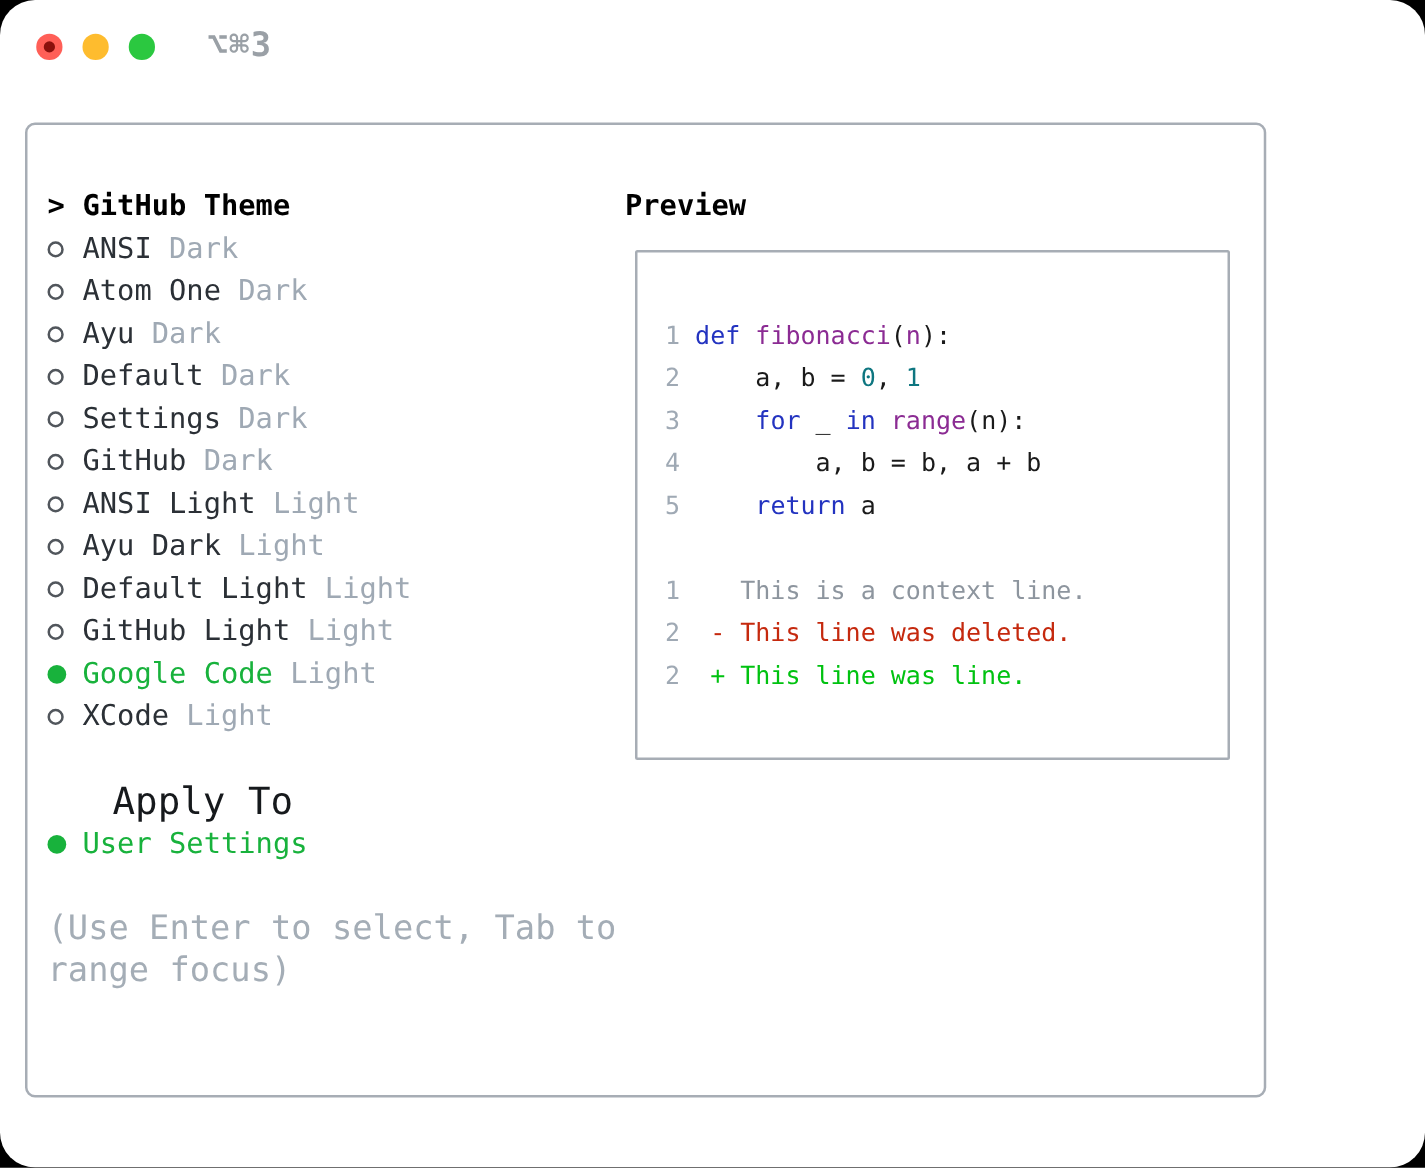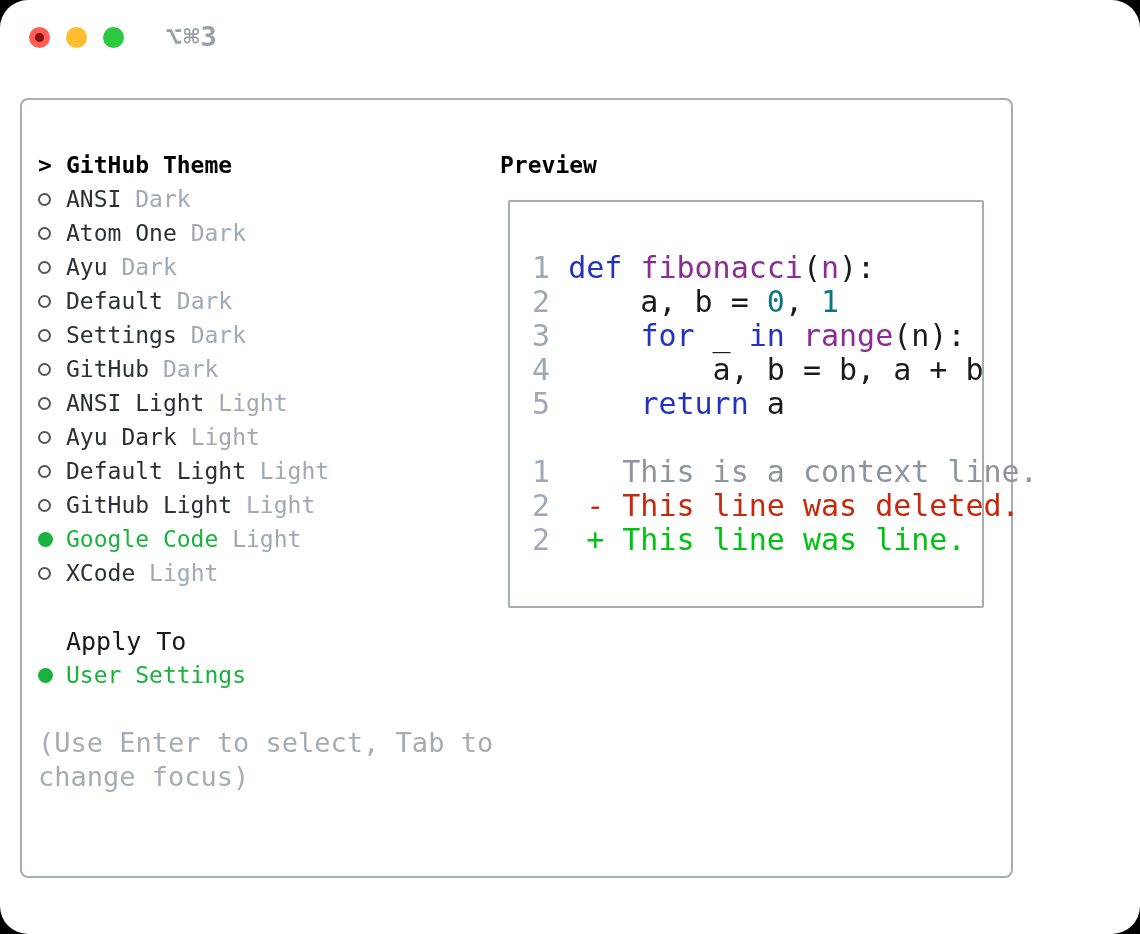--- a/index.html
+++ b/index.html
@@ -40,34 +40,34 @@
   }
   .row{height:34px;display:flex;align-items:center;font-size:23px;white-space:pre;}
   .marker{display:inline-flex;width:28px;flex:0 0 28px;align-items:center;}
   .radio{
     width:13px;height:13px;border-radius:50%;
     border:2px solid var(--radio_outline);background:transparent;
   }
   .radio.sel{width:15px;height:15px;border:none;background:var(--selected);}
   .prompt{font-weight:bold;color:#000;font-size:23px;}
   .h1{font-weight:bold;color:#000;font-size:23px;}
-  .h2{color:#16191c;font-size:25px;}
+  .h2{color:#16191c;font-size:30px;margin-left:24px;}
   .left-col{position:absolute;left:16px;top:48px;width:460px;}
   .t-name{color:var(--item_text);}
   .t-name.green{color:var(--selected);}
   .t-suffix{color:var(--suffix);}
   .help-line{height:34px;line-height:34px;font-size:27px;color:var(--help);white-space:pre;}
   
   .p-head{position:absolute;left:478px;top:48px;height:34px;line-height:34px;}
   .preview-box{
     position:absolute;left:486px;top:100px;width:476px;height:408px;
     border:2px solid var(--border);border-radius:2px;background:#fff;
   }
   .plines{padding:49px 0 0 22px;}
-  .pline{height:34px;line-height:34px;font-size:30px;white-space:pre;}
+  .pline{height:34px;line-height:34px;font-size:20px;white-space:pre;}
   .num{color:var(--line_number);}
   .kw{color:var(--keyword);}
   .fn{color:var(--function);}
   .lit{color:var(--literal);}
   .pl{color:var(--plain);}
   .ctx{color:var(--context);}
   .del{color:var(--deleted);}
   .add{color:var(--added);}
 </style>
 </head>
@@ -107,21 +107,21 @@
       <div class="row"></div>
       <div class="row">
         <span class="marker"></span><span class="h2">Apply To</span>
       </div>
       <div id="apply">
           <div class="row"><span class="marker"><span class="radio sel"></span></span><span class="t-name green">User Settings</span></div>
         </div>
       <div class="row"></div>
       <div id="help">
           <div class="help-line">(Use Enter to select, Tab to</div>
-          <div class="help-line">change focus)</div>
+          <div class="help-line">range focus)</div>
         </div>
     </div>
 
     <div class="p-head h1">Preview</div>
 
     <div class="preview-box">
       <div class="plines" id="plines">
           <div class="pline"><span class="num">1 </span><span class="kw">def </span><span class="fn">fibonacci</span><span class="pl">(</span><span class="fn">n</span><span class="pl">):</span></div>
           <div class="pline"><span class="num">2 </span><span class="pl">    a, b = </span><span class="lit">0</span><span class="pl">, </span><span class="lit">1</span></div>
           <div class="pline"><span class="num">3 </span><span class="pl">    </span><span class="kw">for</span><span class="pl"> _ </span><span class="kw">in</span><span class="pl"> </span><span class="fn">range</span><span class="pl">(n):</span></div>

